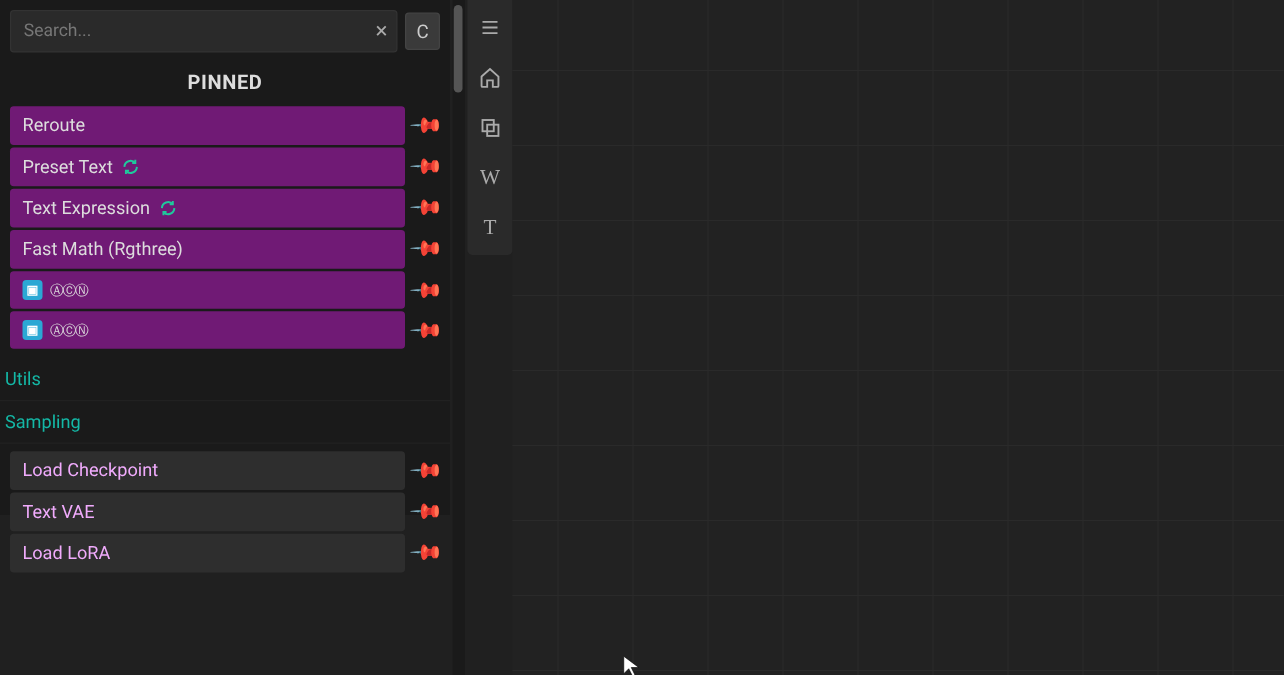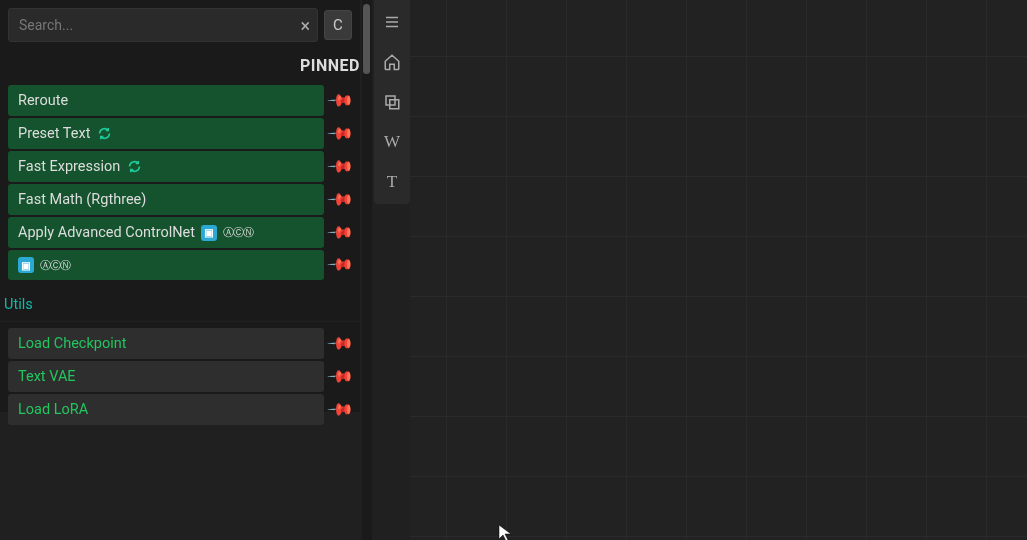--- a/index.html
+++ b/index.html
@@ -4,32 +4,32 @@
 <style>
 *{margin:0;padding:0;box-sizing:border-box;font-family:-apple-system,BlinkMacSystemFont,"Segoe UI",Roboto,sans-serif}
 body{background:#202020;color:#ccc;overflow:hidden;width:1027px;height:540px;position:relative}
 .sidebar{width:360px;height:412px;background:#1a1a1a;display:flex;flex-direction:column;float:left}
 .search-row{padding:8px;display:flex;gap:6px;align-items:center}
 .search-box{flex:1;position:relative}
 .search-input{width:100%;background:#2a2a2a;border:1px solid #333;color:#999;font-size:14px;padding:8px 30px 8px 10px;border-radius:3px}
 .search-input::placeholder{color:#777}
 .clear-x{position:absolute;right:8px;top:50%;transform:translateY(-50%);color:#aaa;font-size:18px;cursor:pointer}
 .c-btn{width:28px;height:30px;background:#3a3a3a;border:1px solid #444;border-radius:3px;color:#ccc;font-size:15px;display:flex;align-items:center;justify-content:center;cursor:pointer}
-.section-header{text-align:right;font-weight:700;font-size:16px;color:#ddd;padding:6px 0;letter-spacing:0.5px;position:relative}
+.section-header{text-align:center;font-weight:700;font-size:16px;color:#ddd;padding:6px 0;letter-spacing:0.5px;position:relative}
 .section-header.custom{display:flex;justify-content:center;align-items:center}
 .collapse-icon{position:absolute;right:16px;color:#ccc}
 .pinned-list{padding:4px 8px}
 .pinned-item{display:flex;align-items:center;gap:6px;margin-bottom:2px}
-.pinned-label{flex:1;background:#14532d;border-radius:3px;padding:7px 10px;font-size:14.5px;color:#ddd;cursor:pointer;display:flex;align-items:center;gap:6px}
+.pinned-label{flex:1;background:#701a75;border-radius:3px;padding:7px 10px;font-size:14.5px;color:#ddd;cursor:pointer;display:flex;align-items:center;gap:6px}
 .pin-icon{color:#555;font-size:17px;transform:rotate(45deg);cursor:pointer;width:22px;text-align:center}
 .custom-list{padding:2px 0}
 .custom-item{padding:8px 4px;font-size:14.5px;color:#14b8a6;cursor:pointer;border-bottom:1px solid rgba(255,255,255,0.03)}
 .loader-sub{padding:4px 8px 0}
 .loader-item{display:flex;align-items:center;gap:6px;margin-bottom:2px}
-.loader-label{flex:1;background:#2e2e2e;border-radius:3px;padding:7px 10px;font-size:14.5px;color:#22c55e;cursor:pointer}
+.loader-label{flex:1;background:#2e2e2e;border-radius:3px;padding:7px 10px;font-size:14.5px;color:#f0abfc;cursor:pointer}
 .pin-ghost{color:#3a3a3a;font-size:17px;transform:rotate(45deg);width:22px;text-align:center}
 .scrollbar-track{position:absolute;left:362px;top:0;width:10px;height:540px;background:#1a1a1a}
 .scrollbar-thumb{position:absolute;left:1px;top:4px;width:7px;height:70px;background:#555;border-radius:4px}
 .toolbar{position:absolute;left:374px;top:0;width:36px;background:#2a2a2a;border-radius:0 0 4px 4px;padding:8px 0;display:flex;flex-direction:column;align-items:center;gap:12px}
 .toolbar-btn{width:28px;height:28px;display:flex;align-items:center;justify-content:center;color:#aaa;font-size:18px;cursor:pointer}
 .toolbar-btn svg{width:18px;height:18px;stroke:#aaa;fill:none;stroke-width:2}
 .canvas{position:absolute;left:410px;top:0;right:0;bottom:0;background:#222;background-image:linear-gradient(#2a2a2a 1px,transparent 1px),linear-gradient(90deg,#2a2a2a 1px,transparent 1px);background-size:60px 60px;background-position:-24px -4px}
 .badge-green{display:inline-flex;width:16px;height:16px;border-radius:3px;background:transparent;align-items:center;justify-content:center}
 .badge-green svg{width:15px;height:15px}
 .badge-blue{display:inline-flex;width:16px;height:16px;border-radius:3px;background:#2ba8d4;align-items:center;justify-content:center;font-size:10px;color:#fff;font-weight:bold}
@@ -64,56 +64,56 @@
             <svg viewBox="0 0 24 24">
               <path d="M4 12a8 8 0 0 1 14-5M20 12a8 8 0 0 1-14 5" stroke="#1fc99c" stroke-width="2.5" fill="none"></path>
               <path d="M18 3v4h-4M6 21v-4h4" stroke="#1fc99c" stroke-width="2.5" fill="none"></path>
             </svg>
           </span>
         </div>
       <span class="pin-icon">📌</span>
     </div>
     <div class="pinned-item">
       <div class="pinned-label">
-          <span>Fast Expression</span> 
+          <span>Text Expression</span> 
           <span class="badge-green">
             <svg viewBox="0 0 24 24">
               <path d="M4 12a8 8 0 0 1 14-5M20 12a8 8 0 0 1-14 5" stroke="#1fc99c" stroke-width="2.5" fill="none"></path>
               <path d="M18 3v4h-4M6 21v-4h4" stroke="#1fc99c" stroke-width="2.5" fill="none"></path>
             </svg>
           </span>
         </div>
       <span class="pin-icon">📌</span>
     </div>
     <div class="pinned-item">
       <div class="pinned-label">
           <span>Fast Math (Rgthree)</span>
         </div>
       <span class="pin-icon">📌</span>
     </div>
     <div class="pinned-item">
       <div class="pinned-label">
-          <span>Apply Advanced ControlNet</span> 
           <span class="badge-blue">▣</span> 
           <span class="badge-circ">ⒶⒸⓃ</span>
         </div>
       <span class="pin-icon">📌</span>
     </div>
     <div class="pinned-item">
       <div class="pinned-label">
           <span class="badge-blue">▣</span> 
           <span class="badge-circ">ⒶⒸⓃ</span>
         </div>
       <span class="pin-icon">📌</span>
     </div>
   </div>
 
 
   <div class="custom-list">
     <div class="custom-item">Utils</div>
+    <div class="custom-item">Sampling</div>
   </div>
 
   <div class="loader-sub">
     <div class="loader-item">
       <div class="loader-label">Load Checkpoint</div>
       <span class="pin-ghost">📌</span>
     </div>
     <div class="loader-item">
       <div class="loader-label">Text VAE</div>
       <span class="pin-ghost">📌</span>

